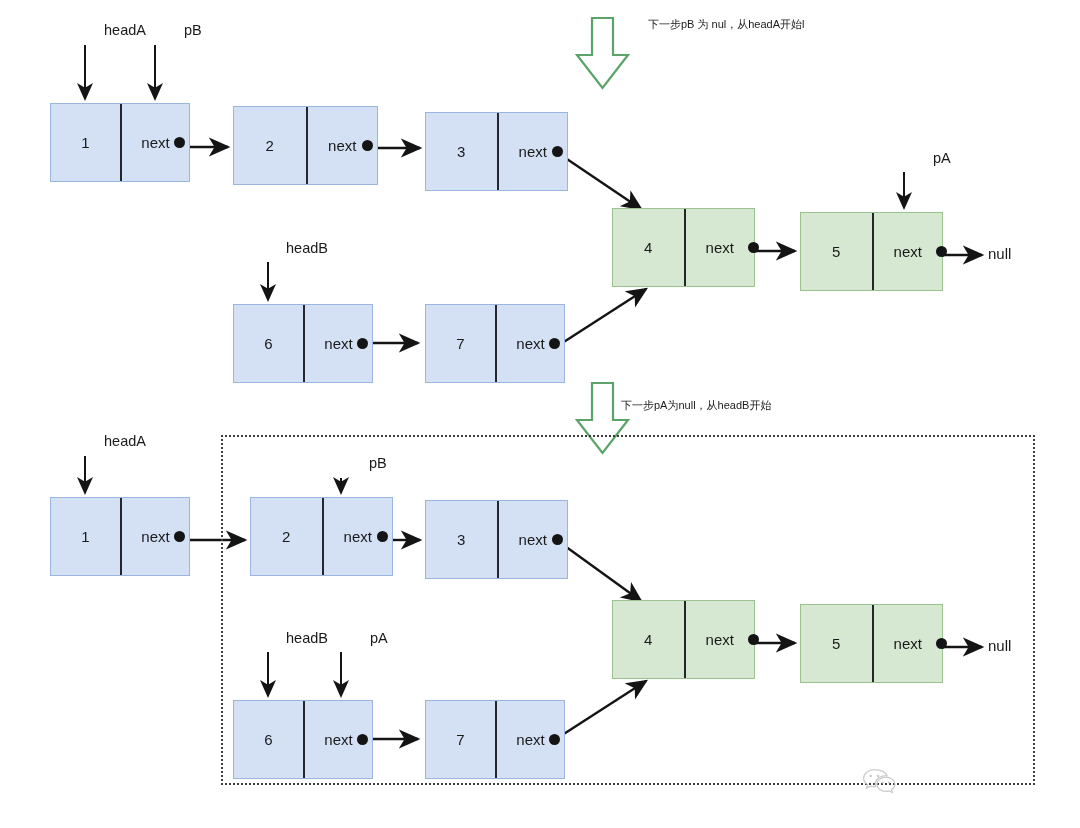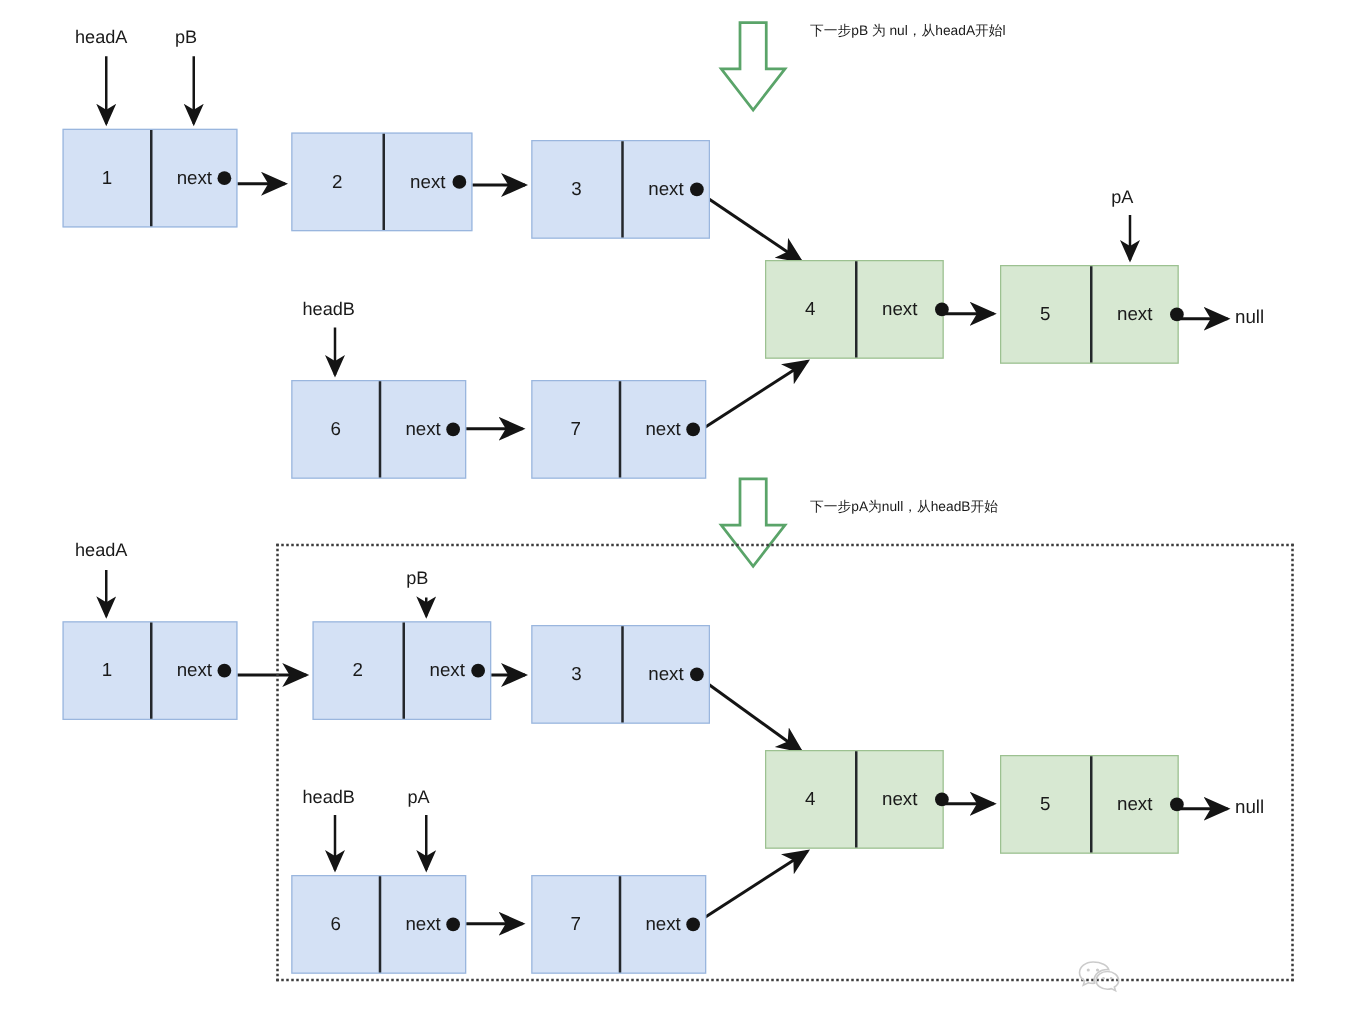--- a/index.html
+++ b/index.html
@@ -28,21 +28,21 @@
   .node.green .half.nxt{border-left:2px solid #23272b;}
 
   
   .dot{
     position:absolute;width:11px;height:11px;border-radius:50%;
     background:#141414;
   }
 
   
   .ptr-label{
-    position:absolute;font-size:14.5px;color:#1a1a1a;white-space:nowrap;
+    position:absolute;font-size:14.5px;color:#1a1a1a;white-space:nowrap;margin-left:44px;
   }
 
   
   .note{
     position:absolute;font-size:11px;color:#1a1a1a;white-space:nowrap;
   }
 
   .nullword{
     position:absolute;font-size:15px;color:#1a1a1a;white-space:nowrap;
   }
@@ -230,21 +230,21 @@
       <span class="dot" style="right:-5px;top:50%;margin-top:-5.5px;"></span>
     </div>
   </div>
 
   <div class="ptr-label" style="left:60px;top:433px;">headA</div>
   <div class="ptr-label" style="left:325px;top:455px;">pB</div>
   <div class="ptr-label" style="left:242px;top:630px;">headB</div>
   <div class="ptr-label" style="left:326px;top:630px;">pA</div>
 
   <div class="nullword" style="left:988px;top:637px;">null</div>
-  <div class="note" style="left:648px;top:398px;text-align:right;">下一步pA为null，从headB开始</div>
+  <div class="note" style="left:621px;top:398px;text-align:right;">下一步pA为null，从headB开始</div>
 
   <div class="watermark" style="left:862px;top:768px;">
     <span class="wechat">
       <svg width="34" height="26" viewBox="0 0 34 26">
         <path d="M12.5,1.6 C6.3,1.6 1.6,5.6 1.6,10.2 C1.6,12.8 3.2,15.1 5.7,16.7 L4.6,20.2 L8.6,18.2
                  C9.8,18.5 11.1,18.7 12.5,18.7 C12.9,18.7 13.3,18.7 13.7,18.6
                  C13.4,17.8 13.3,17.0 13.3,16.2 C13.3,11.4 18.0,7.6 23.8,7.6
                  C24.2,7.6 24.6,7.6 25.0,7.7 C24.1,4.2 18.9,1.6 12.5,1.6 Z" fill="none" stroke="#c9c9c9" stroke-width="1.3"></path>
         <circle cx="8.6" cy="8.0" r="1.25" fill="#c9c9c9"></circle>
         <circle cx="16.0" cy="8.0" r="1.25" fill="#c9c9c9"></circle>

